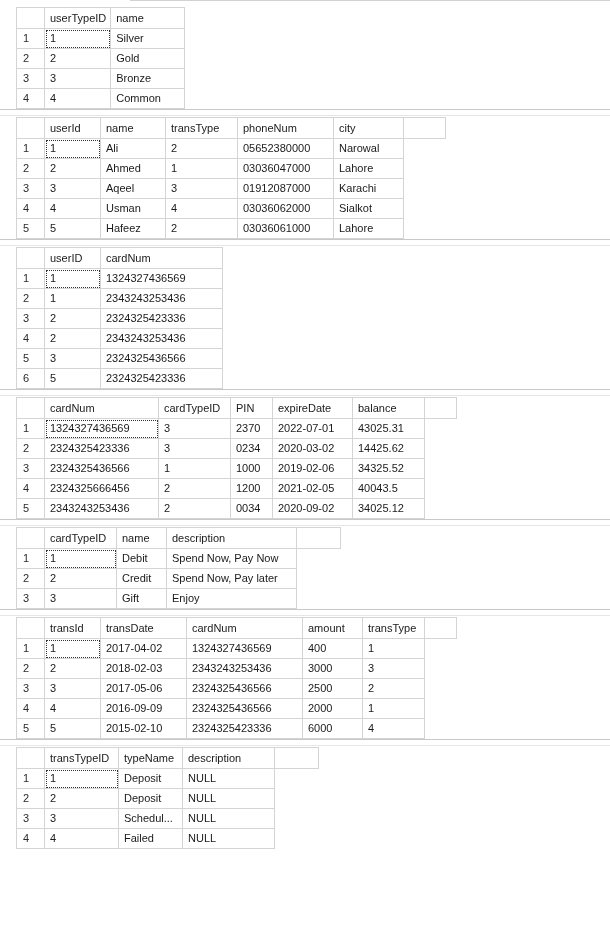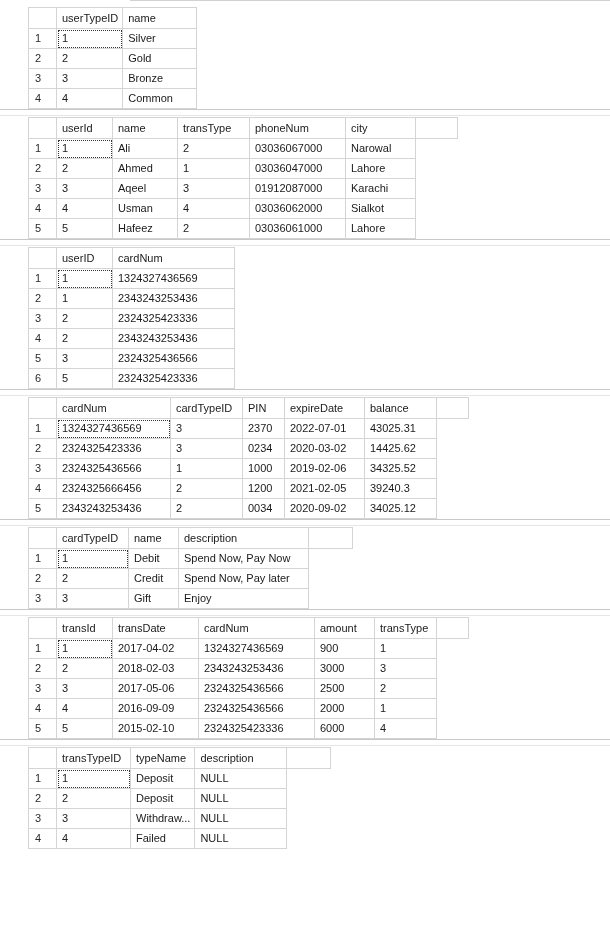--- a/index.html
+++ b/index.html
@@ -46,21 +46,21 @@
   .grid-splitter.first {
     border-top: 1px solid #d2d2d2;
     border-bottom: none;
     height: 6px;
     margin-left: 130px;
     width: 480px;
   }
 
   
   .grid-wrap {
-    padding-left: 28px;
+    padding-left: 16px;
     padding-top: 1px;
     background: #ffffff;
   }
 
   table.rs {
     border-collapse: collapse;
     border-spacing: 0;
     background: #ffffff;
     table-layout: fixed;
     font-size: 11px;
@@ -180,21 +180,21 @@
                 <th>city</th>
                 <th class="filler"></th>
               </tr>
             </thead>
             <tbody>
               <tr>
                 <td class="gut">1</td>
                 <td class="sel">1</td>
                 <td>Ali</td>
                 <td>2</td>
-                <td>03036067000</td>
+                <td>05652380000</td>
                 <td>Narowal</td>
                 <td style="border-right: none; border-bottom: none;"></td>
               </tr>
               <tr>
                 <td class="gut">2</td>
                 <td>2</td>
                 <td>Ahmed</td>
                 <td>1</td>
                 <td>03036047000</td>
                 <td>Lahore</td>
@@ -333,21 +333,21 @@
                 <td>2019-02-06</td>
                 <td>34325.52</td>
                 <td style="border-right: none; border-bottom: none;"></td>
               </tr>
               <tr>
                 <td class="gut">4</td>
                 <td>2324325666456</td>
                 <td>2</td>
                 <td>1200</td>
                 <td>2021-02-05</td>
-                <td>39240.3</td>
+                <td>40043.5</td>
                 <td style="border-right: none; border-bottom: none;"></td>
               </tr>
               <tr>
                 <td class="gut">5</td>
                 <td>2343243253436</td>
                 <td>2</td>
                 <td>0034</td>
                 <td>2020-09-02</td>
                 <td>34025.12</td>
                 <td style="border-right: none; border-bottom: none;"></td>
@@ -425,21 +425,21 @@
                 <th>transType</th>
                 <th class="filler"></th>
               </tr>
             </thead>
             <tbody>
               <tr>
                 <td class="gut">1</td>
                 <td class="sel">1</td>
                 <td>2017-04-02</td>
                 <td>1324327436569</td>
-                <td>900</td>
+                <td>400</td>
                 <td>1</td>
                 <td style="border-right: none; border-bottom: none;"></td>
               </tr>
               <tr>
                 <td class="gut">2</td>
                 <td>2</td>
                 <td>2018-02-03</td>
                 <td>2343243253436</td>
                 <td>3000</td>
                 <td>3</td>
@@ -507,21 +507,21 @@
               <tr>
                 <td class="gut">2</td>
                 <td>2</td>
                 <td>Deposit</td>
                 <td class="nullcell">NULL</td>
                 <td style="border-right: none; border-bottom: none;"></td>
               </tr>
               <tr>
                 <td class="gut">3</td>
                 <td>3</td>
-                <td>Withdraw...</td>
+                <td>Schedul...</td>
                 <td class="nullcell">NULL</td>
                 <td style="border-right: none; border-bottom: none;"></td>
               </tr>
               <tr>
                 <td class="gut">4</td>
                 <td>4</td>
                 <td>Failed</td>
                 <td class="nullcell">NULL</td>
                 <td style="border-right: none; border-bottom: none;"></td>
               </tr>

